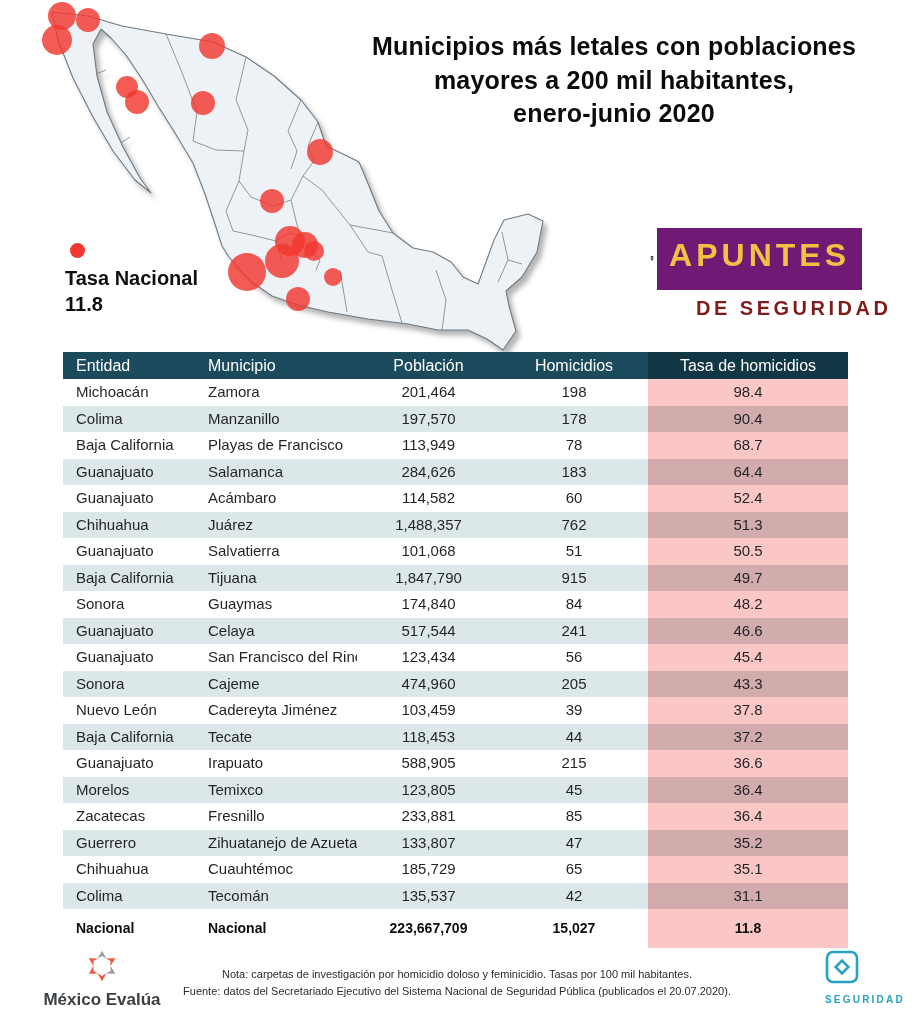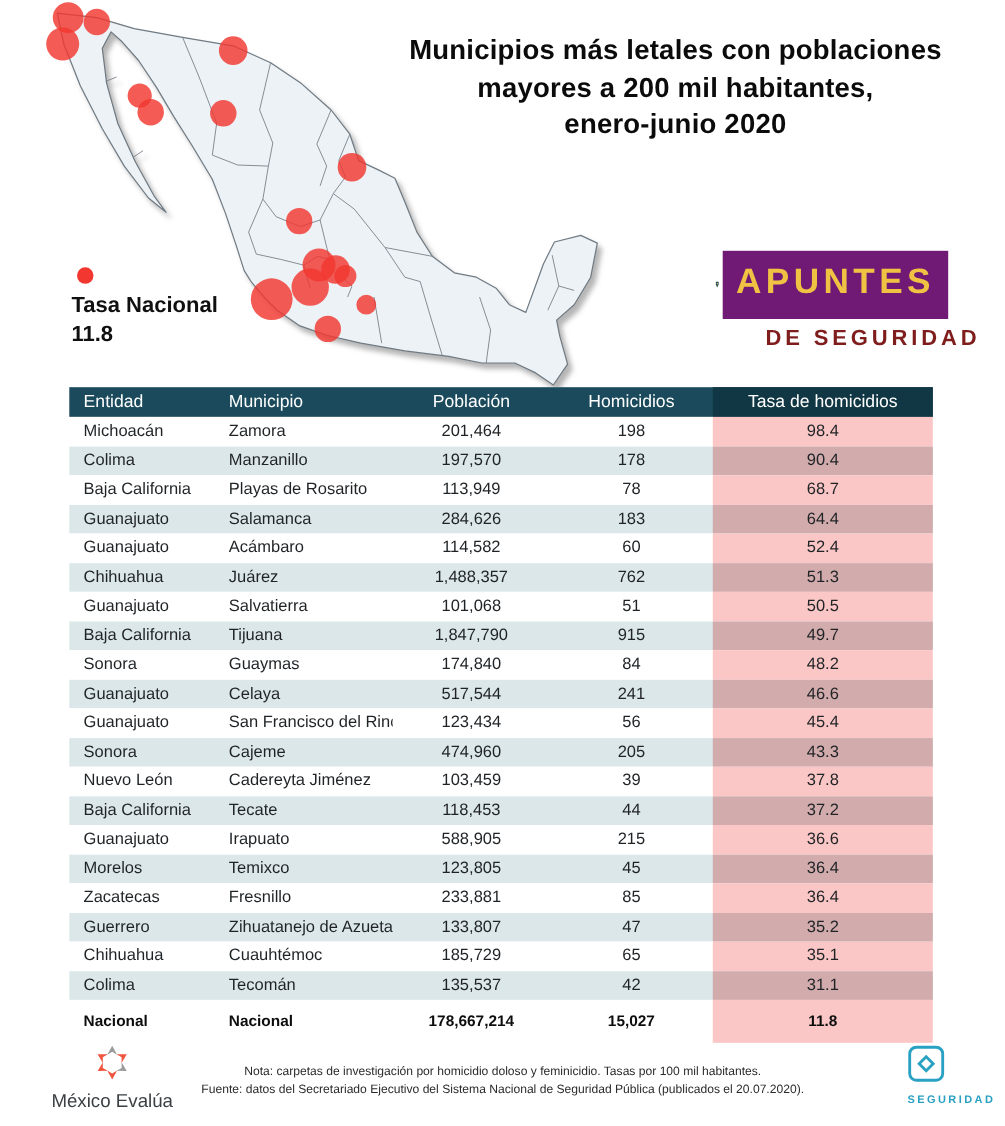--- a/index.html
+++ b/index.html
@@ -47,21 +47,21 @@
   .trow.even{background:#dce7ea}
   .trow .c4{background:#fbc7c6}
   .trow.even .c4{background:#d2abad}
   .total-row{height:39px;line-height:39px;font-weight:800;font-size:14px;background:#fff;color:#0d0d0d}
   .total-row .c4{background:#fbc7c6}
   .c0,.c1{text-align:left;padding-left:13px;white-space:nowrap;overflow:hidden}
   .c2,.c3,.c4{text-align:center}
 
   
   .mexico-evalua{position:absolute;left:34px;top:948px;width:136px;text-align:center}
-  .me-text{font-size:17px;font-weight:400;color:#3b4044;margin-top:2px;white-space:nowrap}
+  .me-text{font-size:17px;font-weight:700;color:#3b4044;margin-top:2px;white-space:nowrap}
   .note{position:absolute;left:0;right:0;top:966px;text-align:center;font-size:11px;color:#2b2b2b;line-height:1.55}
   .seguridad{position:absolute;left:825px;top:950px;width:80px;text-align:left}
   .seg-label{margin-top:6px;font-size:10px;font-weight:800;color:#29a1c2;letter-spacing:2.2px}
 </style>
 </head>
 <body>
 
 <div class="map-wrap">
   <svg width="660" height="352" viewBox="0 0 660 352">
     <g class="shadowed">
@@ -168,21 +168,21 @@
       </div>
       <div class="trow even">
         <div class="c0">Colima</div>
         <div class="c1">Manzanillo</div>
         <div class="c2">197,570</div>
         <div class="c3">178</div>
         <div class="c4">90.4</div>
       </div>
       <div class="trow odd">
         <div class="c0">Baja California</div>
-        <div class="c1">Playas de Rosarito</div>
+        <div class="c1">Playas de Francisco</div>
         <div class="c2">113,949</div>
         <div class="c3">78</div>
         <div class="c4">68.7</div>
       </div>
       <div class="trow even">
         <div class="c0">Guanajuato</div>
         <div class="c1">Salamanca</div>
         <div class="c2">284,626</div>
         <div class="c3">183</div>
         <div class="c4">64.4</div>
@@ -296,21 +296,21 @@
         <div class="c0">Colima</div>
         <div class="c1">Tecomán</div>
         <div class="c2">135,537</div>
         <div class="c3">42</div>
         <div class="c4">31.1</div>
       </div>
     </div>
   <div class="total-row">
     <div class="c0">Nacional</div>
     <div class="c1">Nacional</div>
-    <div class="c2">178,667,214</div>
+    <div class="c2">223,667,709</div>
     <div class="c3">15,027</div>
     <div class="c4">11.8</div>
   </div>
 </div>
 
 <div class="mexico-evalua">
   <svg width="36" height="36" viewBox="-20 -20 40 40">
     <g stroke-linejoin="round">
       <path d="M0,-17 L5,-8 L0,-11 L-5,-8 Z" fill="#9b9b9b"></path>
       <path d="M0,-17 L5,-8 L0,-11 L-5,-8 Z" fill="#f05540" transform="rotate(60)"></path>

